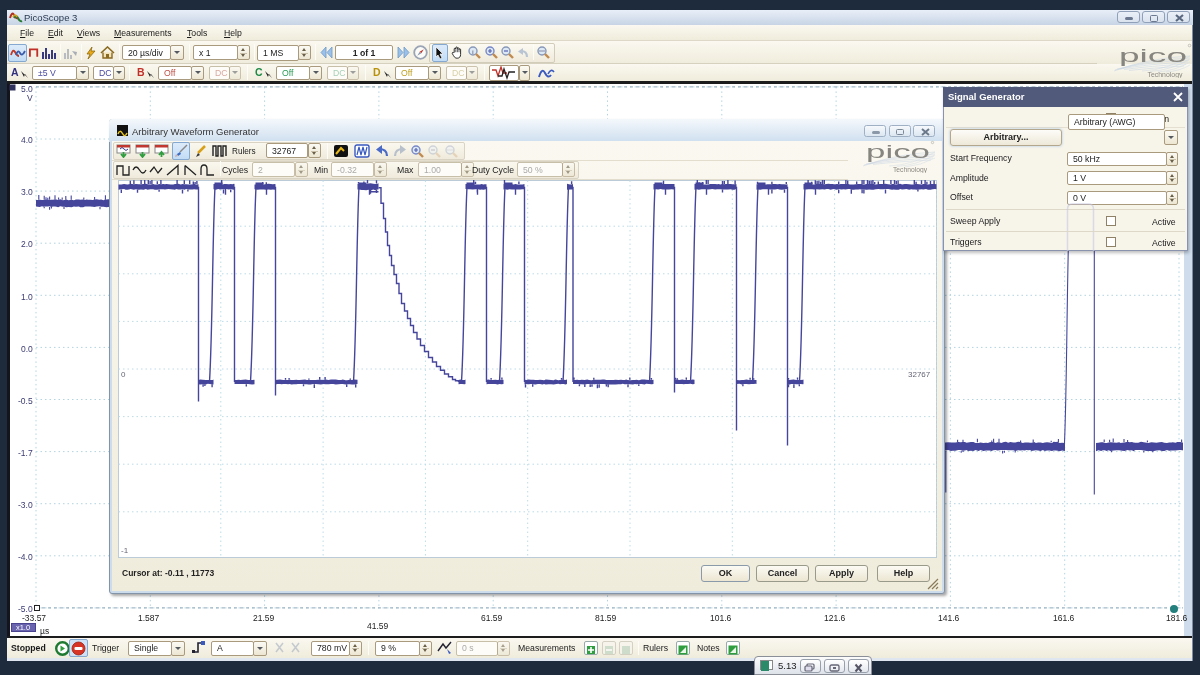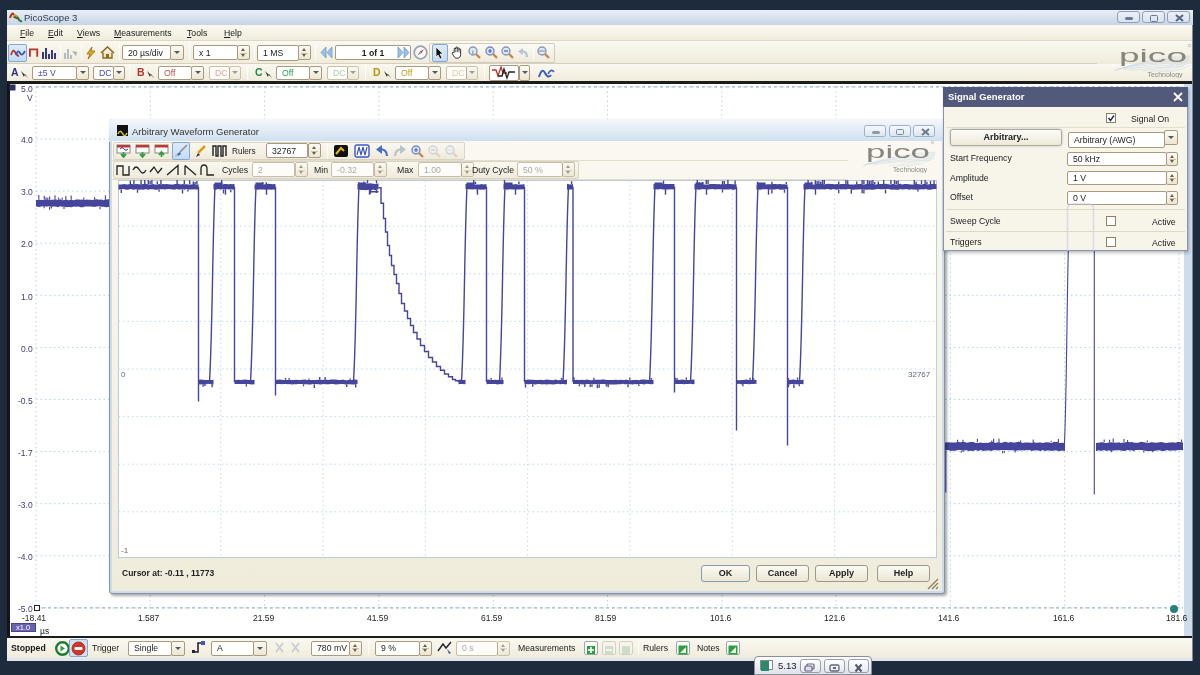--- a/index.html
+++ b/index.html
@@ -101,21 +101,21 @@
 <div class="abs sep" style="left:253.5px;top:44px;height:16px"></div>
 <div class="abs fld" style="left:257px;top:45px;width:42px;height:16px">1 MS</div>
 <div class="abs spin" style="left:298px;top:45px;width:13px;height:15px">
     <i></i>
   </div>
 <div class="abs sep" style="left:315px;top:44px;height:16px"></div>
 
 <svg class="abs" style="left:319px;top:45px" width="14" height="15" viewBox="0 0 14 15">
     <path d="M7 2L2 7.5 7 13zM13 2L8 7.5 13 13z" fill="#9cc1e8" stroke="#6d99c8" stroke-width=".8"></path>
   </svg>
-<div class="abs fld" style="left:335px;top:45px;width:76px;height:15px;justify-content:center;padding-left:0">
+<div class="abs fld" style="left:335px;top:45px;width:58px;height:15px;justify-content:center;padding-left:0">
     <b>1 of 1</b>
   </div>
 <svg class="abs" style="left:397px;top:45px" width="14" height="15" viewBox="0 0 14 15">
     <path d="M1 2l5 5.5L1 13zM7 2l5 5.5L7 13z" fill="#9cc1e8" stroke="#6d99c8" stroke-width=".8"></path>
   </svg>
 <svg class="abs" style="left:413px;top:45px" width="15" height="15" viewBox="0 0 15 15">
     <circle cx="7.5" cy="7.5" r="6.3" fill="#fbfbf8" stroke="#9aa4b4" stroke-width="1.8"></circle>
     <path d="M10.8 4.2L8.3 8.3 6.7 6.7z" fill="#c03028"></path>
     <path d="M4.2 10.8l2.5-4.1 1.6 1.6z" fill="#8898b0"></path>
   </svg>
@@ -257,24 +257,24 @@
   <span class="abs" style="left:21px;top:343.6px">0.0</span>
   <span class="abs" style="left:18px;top:395.7px">-0.5</span>
   <span class="abs" style="left:18px;top:447.8px">-1.7</span>
   <span class="abs" style="left:18px;top:499.9px">-3.0</span>
   <span class="abs" style="left:18px;top:552px">-4.0</span>
   <span class="abs" style="left:18px;top:604.1px">-5.0</span>
 </div>
 <div class="abs" style="left:34px;top:605px;width:5.5px;height:5.5px;background:#fff;border:1.2px solid #222"></div>
 
 <div class="abs" style="font-size:8.5px;color:#222;top:613px;left:0">
-  <span class="abs" style="left:22px;top:0px">-18.41</span>
+  <span class="abs" style="left:22px;top:0px">-33.57</span>
   <span class="abs" style="left:138px;top:0px">1.587</span>
   <span class="abs" style="left:253px;top:0px">21.59</span>
-  <span class="abs" style="left:367px;top:0px">41.59</span>
+  <span class="abs" style="left:367px;top:8px">41.59</span>
   <span class="abs" style="left:481px;top:0px">61.59</span>
   <span class="abs" style="left:595px;top:0px">81.59</span>
   <span class="abs" style="left:710px;top:0px">101.6</span>
   <span class="abs" style="left:824px;top:0px">121.6</span>
   <span class="abs" style="left:938px;top:0px">141.6</span>
   <span class="abs" style="left:1053px;top:0px">161.6</span>
   <span class="abs" style="left:1166px;top:0px">181.6</span>
 </div>
 <div class="abs" style="left:10.5px;top:622.5px;width:25px;height:9.5px;background:#6a63ad;border:1px solid #4a4490;color:#fff;font-size:7.5px;text-align:center;line-height:8px">x1.0</div>
 <span class="abs" style="left:40px;top:625.5px;font-size:8.5px;color:#222">µs</span>
@@ -564,21 +564,21 @@
   </svg>
 
 <div class="abs" style="left:946px;top:126.5px;width:239px;height:1px;background:#e4dfd0"></div>
 <div class="abs ck" style="left:1106px;top:113px"></div>
 <svg class="abs" style="left:1107px;top:114px" width="8" height="8" viewBox="0 0 8 8">
     <path d="M1.5 4l2 2.5L7 1.5" stroke="#28304a" stroke-width="1.5" fill="none"></path>
   </svg>
 <span class="abs lbl" style="left:1131px;top:113.5px">Signal On</span>
 
 <div class="abs" style="left:950px;top:129px;width:112px;height:17px;background:linear-gradient(#fdfcf8,#ede8d8);border:1px solid #b3a88e;border-radius:3px;box-shadow:0 0 2.5px #9ec2e8;font-size:9px;color:#222;text-align:center;line-height:15px;font-weight:bold">Arbitrary...</div>
-<div class="abs fld" style="left:1068px;top:132px;width:97px;height:15.5px">Arbitrary (AWG)</div>
+<div class="abs fld" style="left:1068px;top:114px;width:97px;height:15.5px">Arbitrary (AWG)</div>
 <div class="abs vbtn" style="left:1164px;top:129.5px;width:14px;height:15.5px"></div>
 
 <span class="abs lbl" style="left:950px;top:153px">Start Frequency</span>
 <div class="abs fld" style="left:1067px;top:151.5px;width:100px;height:14.5px">50 kHz</div>
 <div class="abs spin" style="left:1166px;top:151.5px;width:12px;height:14.5px">
     <i></i>
   </div>
 <span class="abs lbl" style="left:950px;top:172.5px">Amplitude</span>
 <div class="abs fld" style="left:1067px;top:170.5px;width:100px;height:14.5px">1 V</div>
 <div class="abs spin" style="left:1166px;top:170.5px;width:12px;height:14.5px">
@@ -587,21 +587,21 @@
 <span class="abs lbl" style="left:950px;top:192px">Offset</span>
 <div class="abs fld" style="left:1067px;top:190.5px;width:100px;height:14.5px">0 V</div>
 <div class="abs spin" style="left:1166px;top:190.5px;width:12px;height:14.5px">
     <i></i>
   </div>
 <div class="abs" style="left:946px;top:208.5px;width:239px;height:1px;background:#ddd8c8"></div>
 
 <svg class="abs" style="left:1060px;top:199px" width="45" height="52" viewBox="0 0 45 52">
     <path d="M7.5 52V10q0-5 5-5h16q5 0 5 5v42" stroke="#c6c6e2" stroke-width="1.5" fill="none" opacity=".6"></path>
   </svg>
-<span class="abs lbl" style="left:950px;top:216px">Sweep Cycle</span>
+<span class="abs lbl" style="left:950px;top:216px">Sweep Apply</span>
 <div class="abs ck" style="left:1106px;top:216px"></div>
 <span class="abs lbl" style="left:1152px;top:216.5px">Active</span>
 <div class="abs" style="left:946px;top:230.5px;width:239px;height:1px;background:#ddd8c8"></div>
 <span class="abs lbl" style="left:950px;top:237px">Triggers</span>
 <div class="abs ck" style="left:1106px;top:237px"></div>
 <span class="abs lbl" style="left:1152px;top:237.5px">Active</span>
 
 <div class="abs" style="left:754px;top:656px;width:118px;height:19px;background:linear-gradient(#fcfcfc,#dde2ea);border:1.5px solid #8a8f98;border-radius:4px 4px 0 0"></div>
 <div class="abs" style="left:760px;top:660px;width:13px;height:10px;background:#fff;border:1px solid #888">
     <div class="abs" style="left:0px;top:0px;width:8px;height:10px;background:#2a8a6a"></div>

